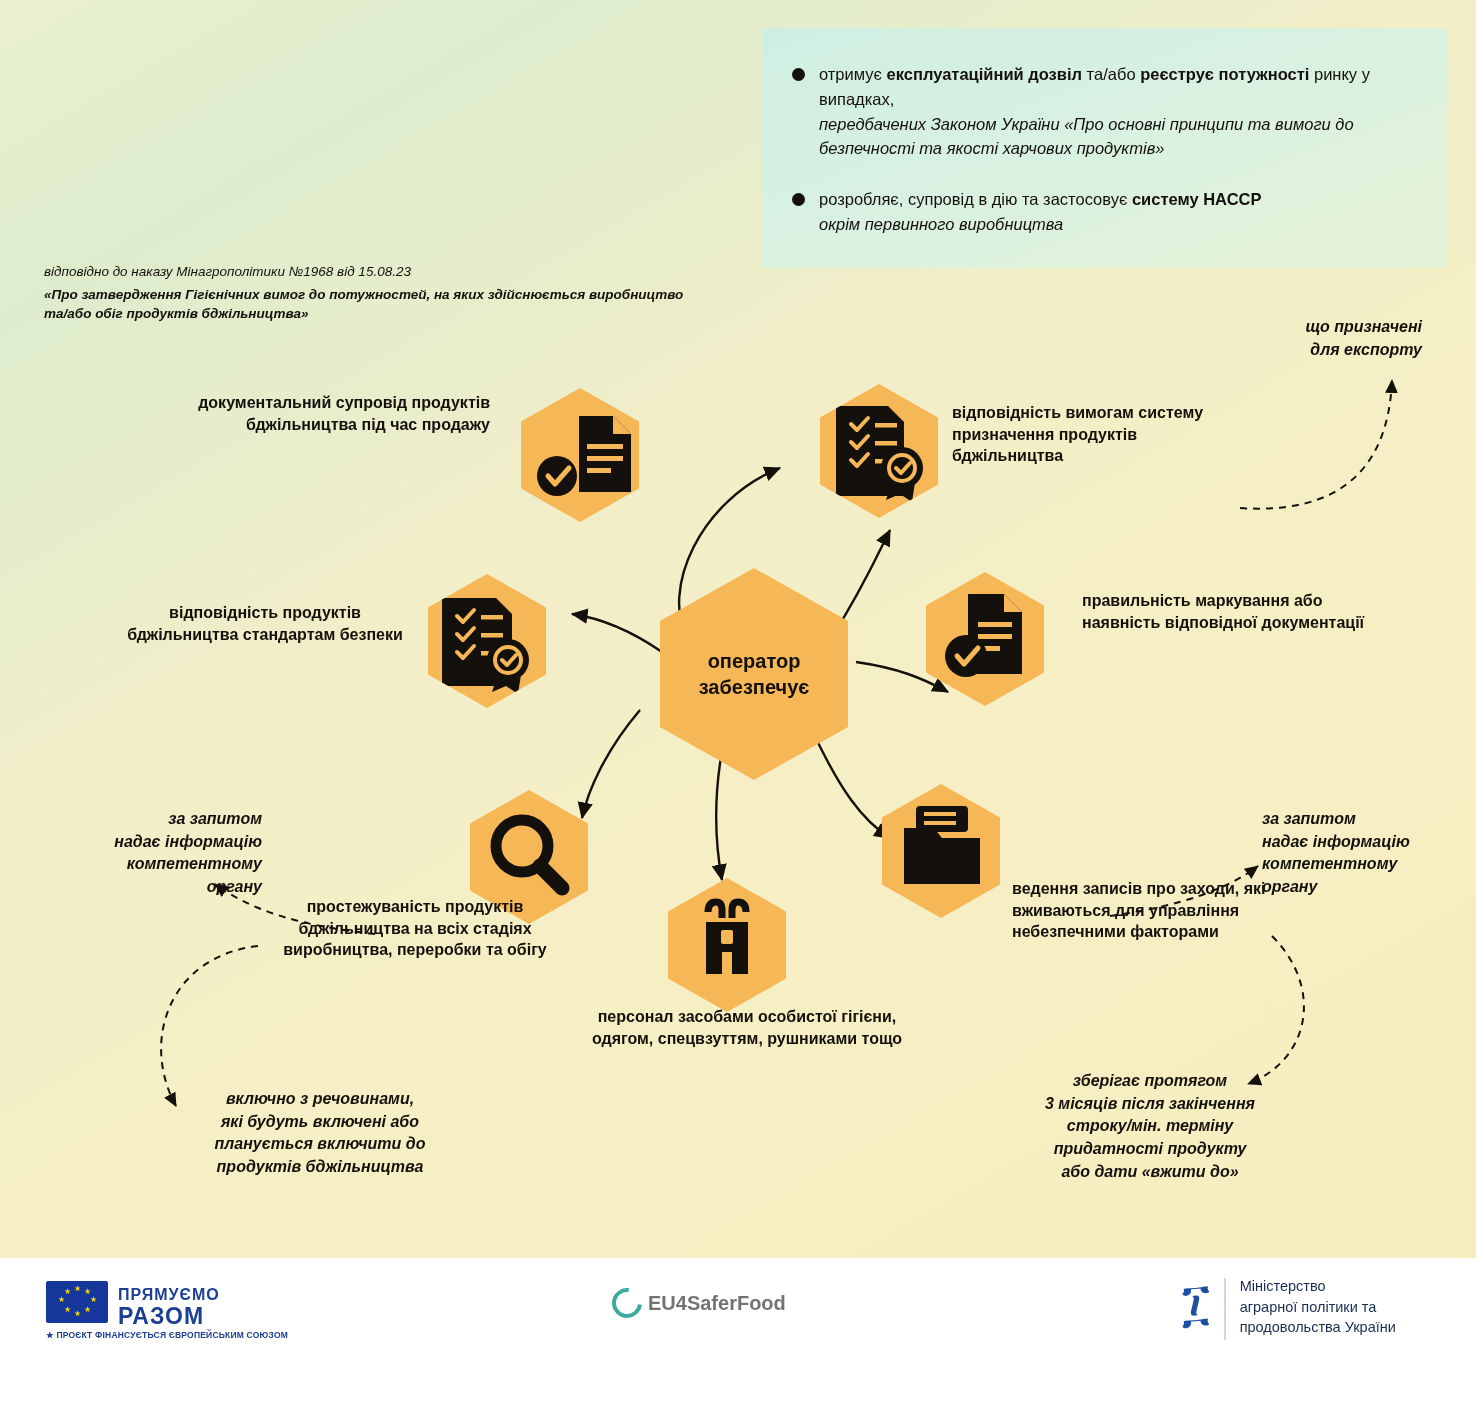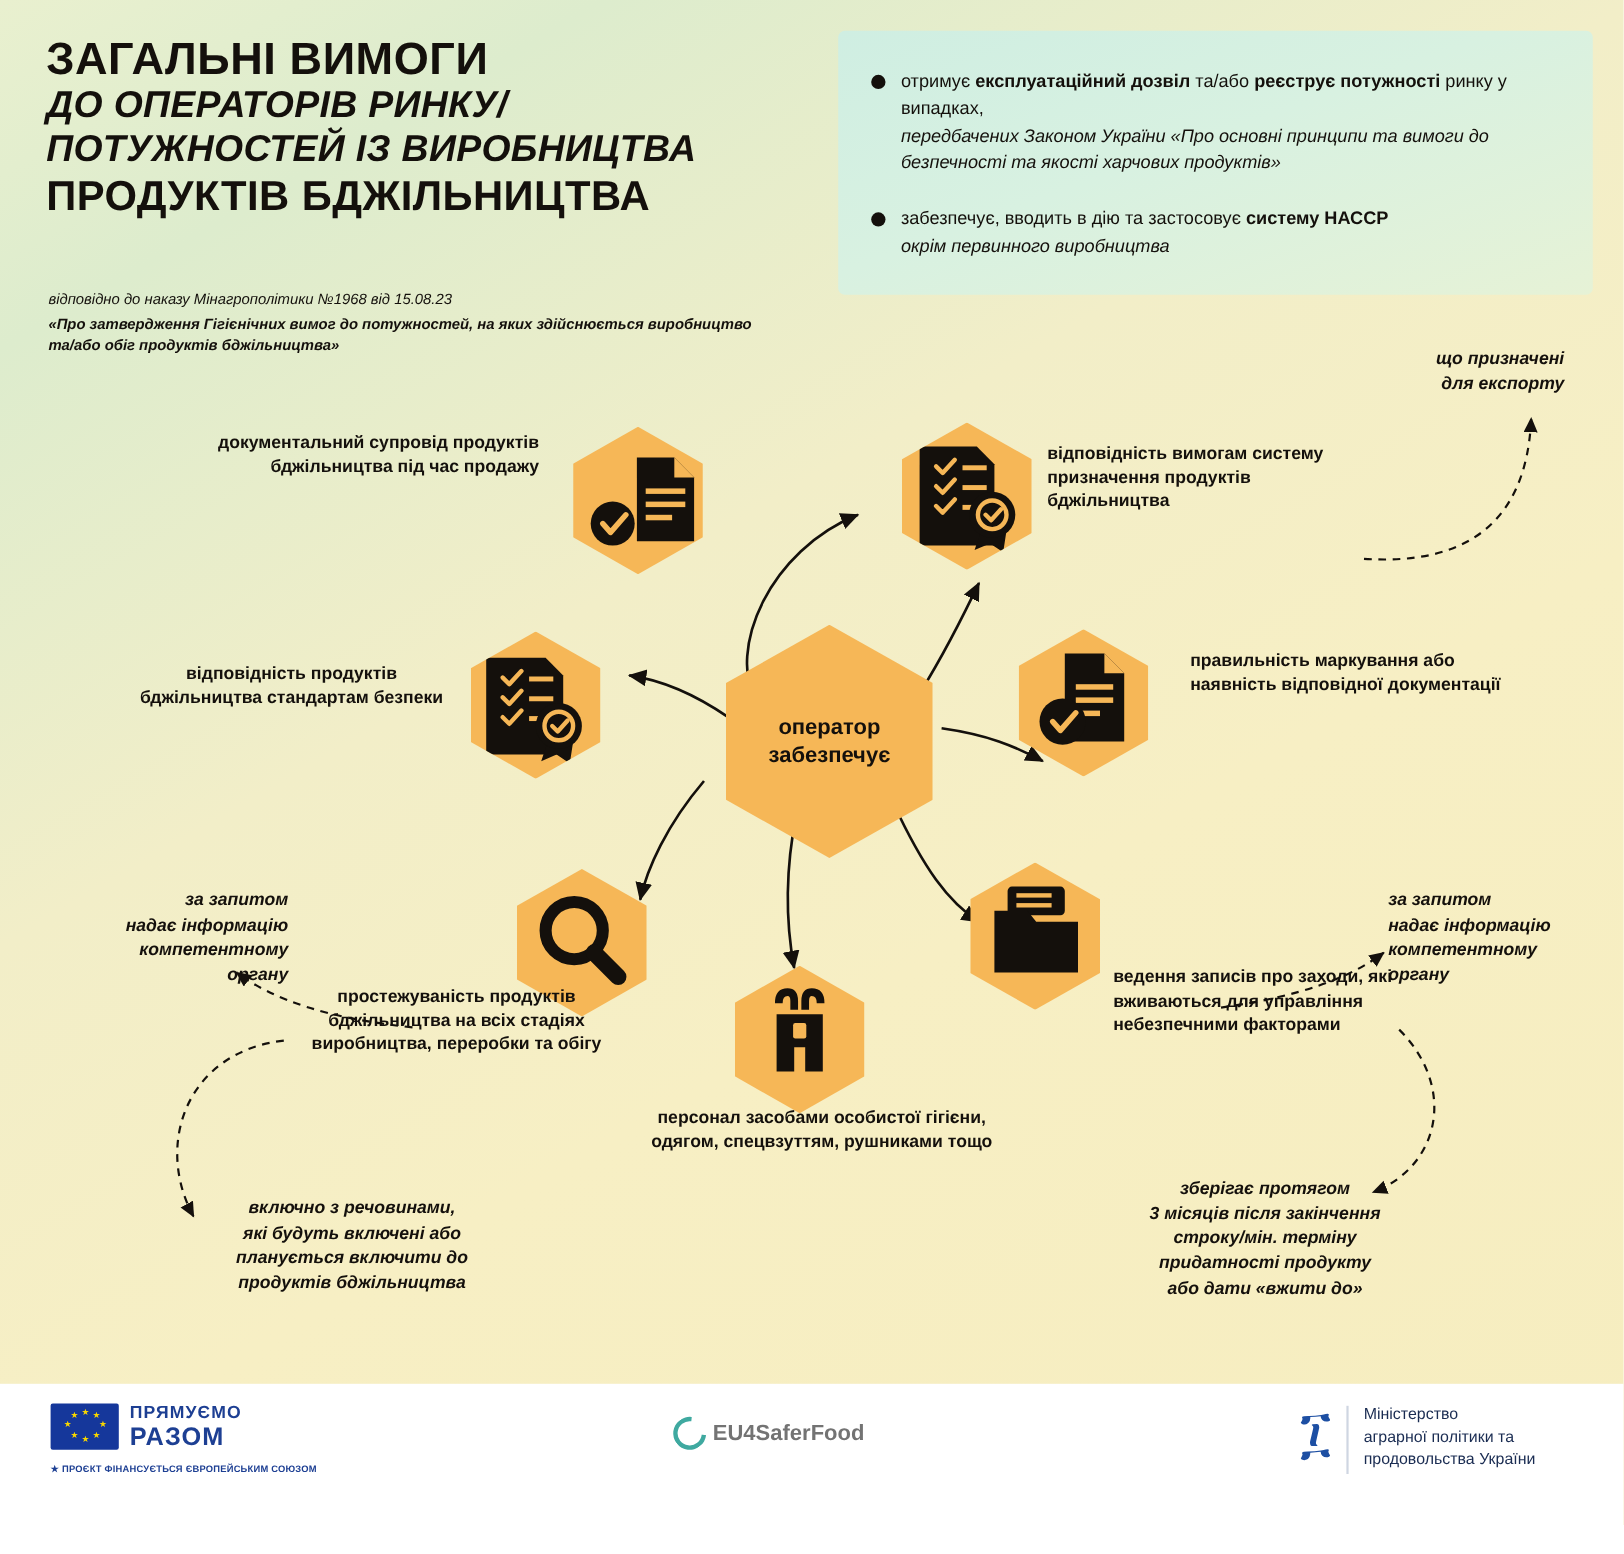--- a/index.html
+++ b/index.html
@@ -66,21 +66,21 @@
   #footer {
     position: absolute; left: 0; top: 1258px; width: 1476px; height: 155px;
     background: #ffffff;
   }
   #footer-logos { position: relative; height: 110px; }
   .eu-logo { position: absolute; left: 46px; top: 18px; display: flex; align-items: center; }
   .eu-flag {
     width: 62px; height: 42px; background: #15379b; border-radius: 2px; position: relative;
   }
   .eu-star { position: absolute; color: #f7d600; font-size: 8px; line-height: 8px; }
-  .eu-words { margin-left: 10px; }
+  .eu-words { margin-left: 10px; margin-top: 10px; }
   .eu-words .w1 { font-size: 16px; font-weight: bold; color: #1d3f93; letter-spacing: 1px; }
   .eu-words .w2 { font-size: 23px; font-weight: bold; color: #1d3f93; letter-spacing: 1px; line-height: 1.05; }
   .eu-sub { position: absolute; left: 46px; top: 72px; font-size: 8.5px; font-weight: bold; color: #1d3f93; letter-spacing: .2px; }
 
   .mid-logo { position: absolute; left: 612px; top: 30px; display: flex; align-items: center; }
   .mid-c {
     width: 30px; height: 30px; border: 4px solid #3fa9a0; border-radius: 50%;
     border-right-color: transparent; transform: rotate(-38deg);
   }
   .mid-text { font-size: 20px; font-weight: bold; color: #737373; margin-left: 6px; }
@@ -88,44 +88,38 @@
   .min-logo { position: absolute; left: 1182px; top: 18px; display: flex; align-items: flex-start; }
   .trident { font-size: 52px; color: #1d4fa3; line-height: 1; }
   .min-divider { width: 2px; height: 62px; background: #cfd6e2; margin: 2px 14px 0 14px; }
   .min-text { font-size: 14.5px; line-height: 1.42; color: #1a2c52; }
 </style>
 </head>
 <body>
 
 <div id="header">
 
-  <div id="title-block">
-    <div class="t-line1">ЗАГАЛЬНІ ВИМОГИ</div>
-    <div class="t-line2">ДО ОПЕРАТОРІВ РИНКУ/</div>
-    <div class="t-line3">ПОТУЖНОСТЕЙ ІЗ ВИРОБНИЦТВА</div>
-    <div class="t-line4">ПРОДУКТІВ БДЖІЛЬНИЦТВА</div>
-  </div>
 
   <div id="order-ref">
     <div class="ref-top">відповідно до наказу Мінагрополітики №1968 від 15.08.23</div>
     <div class="ref-quote">«Про затвердження Гігієнічних вимог до потужностей, на яких здійснюється виробництво та/або обіг продуктів бджільництва»</div>
   </div>
 
   <div id="panel">
     <div class="panel-item">
       <span class="bullet"></span>
       <div class="panel-text">
         <span>отримує </span><b>експлуатаційний дозвіл</b><span> та/або </span><b>реєструє потужності</b><span> ринку у випадках,</span><br>
         <i>передбачених Законом України «Про основні принципи та вимоги до безпечності та якості харчових продуктів»</i>
       </div>
     </div>
     <div class="panel-item">
       <span class="bullet"></span>
       <div class="panel-text">
-        <span>забезпечує, вводить в дію та застосовує </span><b>систему НАССР</b><br>
+        <span>розробляє, супровід в дію та застосовує </span><b>систему НАССР</b><br>
         <i>окрім первинного виробництва</i>
       </div>
     </div>
   </div>
 </div>
 
 <div id="diagram">
 
   <svg id="arrows" viewBox="0 0 1476 960">
     <defs>

